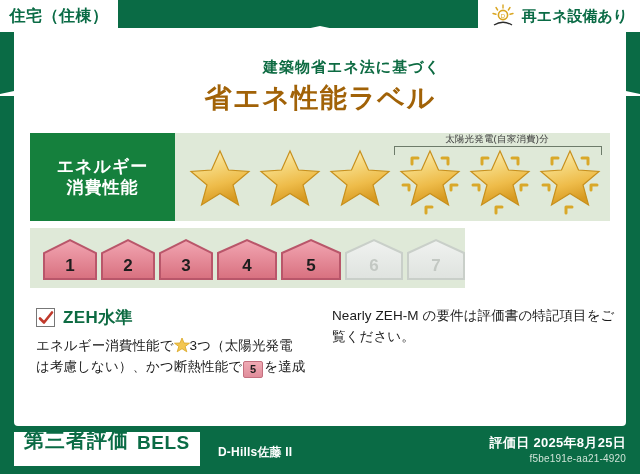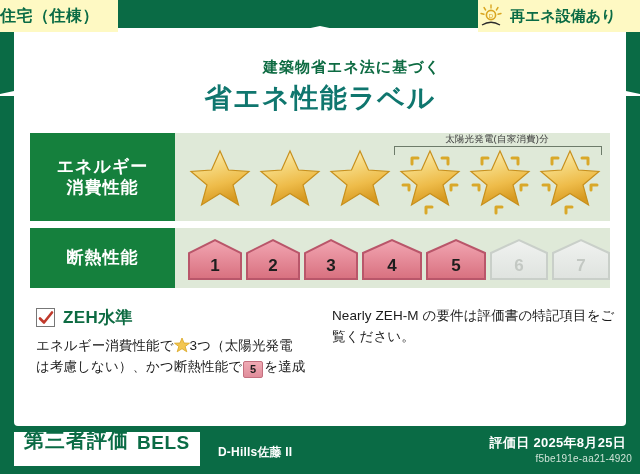--- a/index.html
+++ b/index.html
@@ -17,22 +17,22 @@
     position:absolute;left:0;top:0;width:640px;height:60px;
     background:#0a6b45;
   }
   .roof-peak{
     position:absolute;left:-10px;top:26px;width:660px;height:70px;
     background:#ffffff;
     clip-path:polygon(0% 100%, 50% 0%, 100% 100%, 100% 100%, 0% 100%);
   }
   
   .tag{
-    position:absolute;top:0;background:#fef9c3;
-    display:flex;align-items:center;justify-content:flex-start;
+    position:absolute;top:0;background:#ffffff;
+    display:flex;align-items:center;justify-content:center;
     box-sizing:border-box;z-index:6;
   }
   .tag-left{left:0;width:118px;height:32px;}
   .tag-left .t{
     color:#0a6b45;font-weight:bold;font-size:16px;letter-spacing:0.5px;
   }
   .tag-right{right:0;width:162px;height:32px;gap:6px;}
   .tag-right .t{color:#0a6b45;font-weight:bold;font-size:15px;}
   .sun-icon{width:26px;height:24px;flex:0 0 auto;}
   
@@ -40,21 +40,21 @@
     position:absolute;left:14px;top:28px;width:612px;height:398px;
     background:#ffffff;border-radius:4px;z-index:3;
   }
   
   .title-sub{
     position:absolute;left:0;top:30px;width:612px;text-align:center;
     color:#0d6b42;font-weight:bold;font-size:15px;letter-spacing:1px;margin-left:32px;
   }
   .title-main{
     position:absolute;left:0;top:52px;width:612px;text-align:center;
-    color:#0f766e;font-weight:bold;font-size:27px;letter-spacing:1.5px;
+    color:#a16207;font-weight:bold;font-size:27px;letter-spacing:1.5px;
   }
   
   .row{position:absolute;left:16px;display:flex;align-items:stretch;}
   .row-label{
     width:145px;background:#15803d;color:#ffffff;font-weight:bold;
     display:flex;flex-direction:column;align-items:center;justify-content:center;
     font-size:17px;line-height:1.25;letter-spacing:1px;flex:0 0 auto;
   }
   .row-body{
     width:435px;background:#dfe9d8;position:relative;flex:0 0 auto;
@@ -135,21 +135,21 @@
   }
   .bels-name{
     position:absolute;left:218px;top:18px;color:#ffffff;font-size:12px;
     font-weight:bold;letter-spacing:0.2px;
   }
   .date-line{
     position:absolute;right:14px;top:8px;color:#ffffff;font-size:13px;
     font-weight:bold;letter-spacing:0.3px;
   }
   .id-line{
-    position:absolute;right:8px;top:27px;color:#cfe3d7;font-size:10px;
+    position:absolute;right:14px;top:27px;color:#cfe3d7;font-size:10px;
     letter-spacing:0.2px;
   }
 </style>
 </head>
 <body>
 
 <div id="label">
 
   <div class="roof">
     <div class="roof-peak"></div>
@@ -291,23 +291,20 @@
         <path d="M31 68 L31 62 M31 62 L37 62" stroke="#d9a520" stroke-width="3" fill="none" stroke-linecap="round"></path>
       </g>
          <path d="M35 6 L43.5 25 L64 26.5 L48 40 L53.5 60 L35 48.5 L16.5 60 L22 40 L6 26.5 L26.5 25 Z" fill="url(#sg5)" stroke="#c8901c" stroke-width="1.2"></path>
        </svg>
             </div>
           </div>
       </div>
     </div>
 
     <div class="row" id="row-insul">
-      <div class="row-label">
-        <span>断熱性能</span>
-      </div>
       <div class="row-body">
         <div class="houses" id="houses">
             <div class="house" style="width: 56px;">
               <svg viewBox="0 0 56 44" width="56" height="44">
          <defs>
            <linearGradient id="hg0" x1="0" y1="0" x2="0" y2="1">
              <stop offset="0%" stop-color="#f2a6b2"></stop>
              <stop offset="100%" stop-color="#d8707f"></stop>
            </linearGradient>
          </defs>

